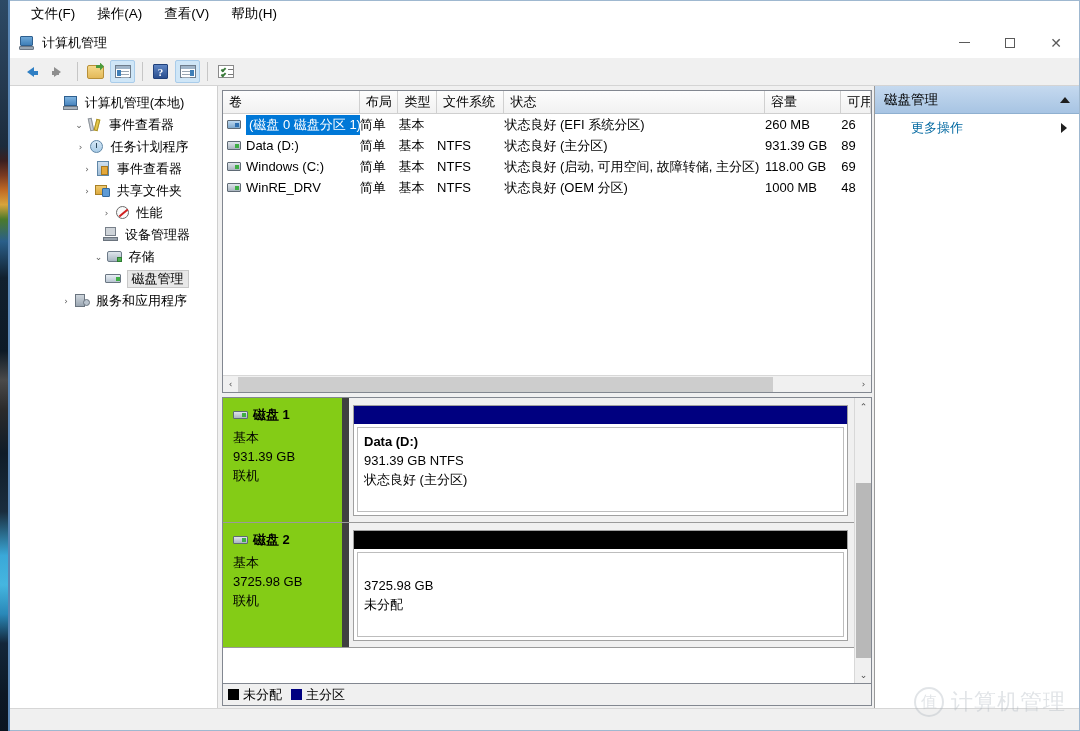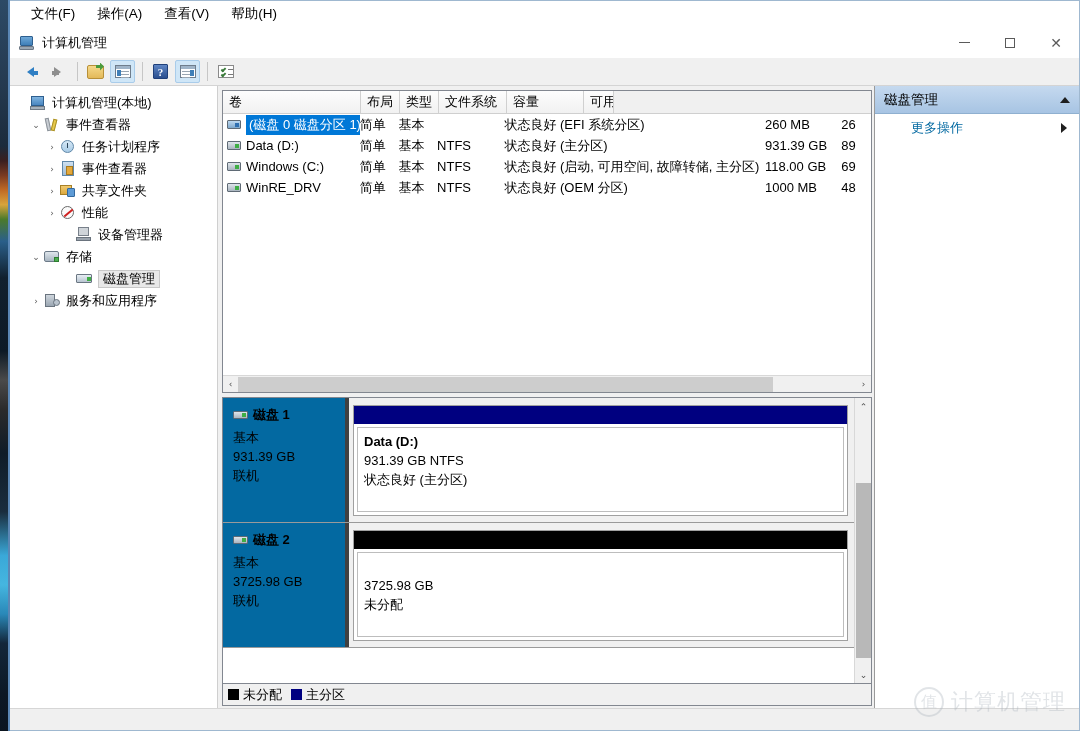--- a/index.html
+++ b/index.html
@@ -120,21 +120,21 @@
   #body { flex: 1; display: flex; min-height: 0; background:#ffffff; }
 
   
   #tree-pane {
     width: 208px; min-width: 208px;
     background: #ffffff;
     border-right: 1px solid #cfcfcf;
     padding: 6px 0 0 0;
     overflow: hidden;
   }
-  .tnode { display: flex; align-items: center; height: 22px; padding-left: 4px; white-space: nowrap; }
+  .tnode { display: flex; align-items: center; height: 22px; padding-left: 4px; white-space: nowrap; justify-content: center; }
   .tnode.sel .tlabel { background:#e8e8e8; border:1px solid #c8c8c8; padding:0 4px; }
   .texp { width: 16px; min-width:16px; text-align:center; font-size:9px; color:#5a5a5a; font-family:"DejaVu Sans",sans-serif; }
   .tico { width: 17px; min-width:17px; height:16px; margin-right:5px; position:relative; }
   .tlabel { font-size: 13px; color:#000; line-height:16px; }
 
   
   .i-comp .m { position:absolute; left:1px; top:1px; width:13px; height:10px; background:linear-gradient(180deg,#7fb4e0,#4a86c0); border:1px solid #2e5f8f; }
   .i-comp .b { position:absolute; left:0; top:11px; width:15px; height:4px; background:#a8b2bc; border:1px solid #717b86; }
 
   .i-tools .w { position:absolute; left:2px; top:1px; width:4px; height:13px; background:#c9ced4; border:1px solid #8b9299; transform:rotate(-12deg); }
@@ -189,22 +189,22 @@
   #vol-scroll { height:17px; min-height:17px; background:#f0f0f0; border-top:1px solid #d8d8d8; display:flex; align-items:center; }
   .hs-btn { width:15px; height:15px; display:flex; align-items:center; justify-content:center; font-size:9px; color:#4a4a4a; font-family:"DejaVu Sans",sans-serif; }
   .hs-track { flex:1; height:15px; background:#f0f0f0; position:relative; }
   .hs-thumb { position:absolute; left:0; top:0; height:15px; width:535px; background:#cdcdcd; }
 
   
   #disk-frame { flex:1; margin-top:4px; border:1px solid #828790; background:#fff; display:flex; min-height:0; }
   #disk-scrollarea { flex:1; min-width:0; overflow:hidden; position:relative; background:#ffffff; }
   .disk-row { display:flex; height:125px; border-bottom:1px solid #9a9a9a; }
   .disk-info {
-    width: 126px; min-width:126px; border-right:4px solid #404040;
-    padding: 8px 0 0 10px; background:#0369a1;
+    width: 126px; min-width:126px; border-right:7px solid #404040;
+    padding: 8px 0 0 10px; background:#84cc16;
   }
   .disk-title { display:flex; align-items:center; font-size:13px; font-weight:bold; color:#000; margin-bottom:4px; }
   .disk-title .dico { width:15px; height:8px; min-width:15px; margin-right:5px; position:relative;
       background:linear-gradient(180deg,#dfe5eb,#aab5c0); border:1px solid #5f6a75; border-radius:1px; }
   .disk-title .dico::after{ content:''; position:absolute; right:1px; top:1px; width:4px; height:4px; background:#3fae45; }
   .disk-meta { font-size:13px; color:#000; line-height:19px; }
 
   .disk-map { flex:1; min-width:0; padding: 7px 6px 6px 4px; background:#f0f0f0; }
   .part { height: 100%; border:1px solid #a0a0a0; background:#fff; display:flex; flex-direction:column; }
   .part-cap { height:18px; min-height:18px; }
@@ -425,20 +425,21 @@
 
     <div id="center">
 
       <div id="vol-frame">
 
         <div id="vol-head">
           <div class="vh" style="width:138px">卷</div>
           <div class="vh" style="width:39px">布局</div>
           <div class="vh" style="width:39px">类型</div>
           <div class="vh" style="width:68px">文件系统</div>
+          <div class="vh" style="width:263px">状态</div>
           <div class="vh" style="width:77px">容量</div>
           <div class="vh" style="width:30px">可用空间</div>
         </div>
 
         <div id="vol-rows">
 
           <div class="vrow selected">
             <div class="vcell name" style="width:138px">
               <div class="drv-ico blue"></div>
               <span class="nm">(磁盘 0 磁盘分区 1)</span>

